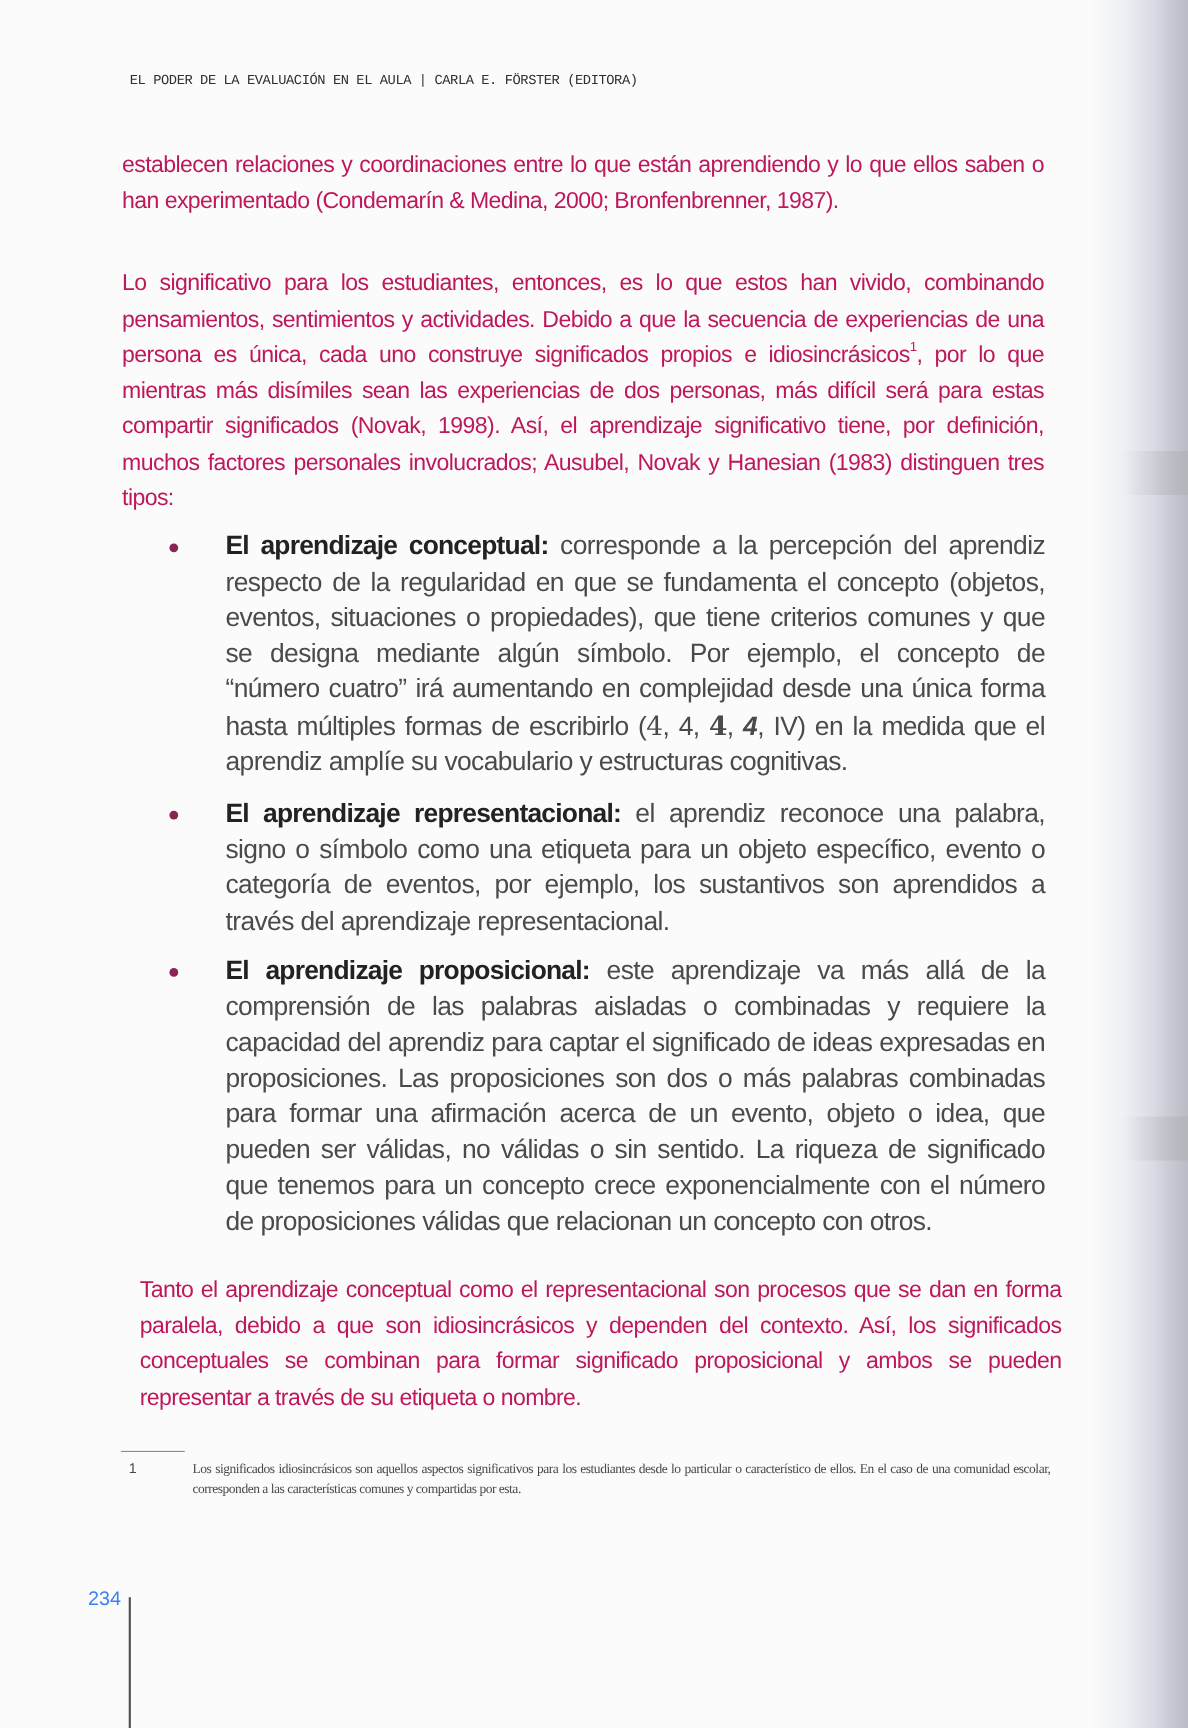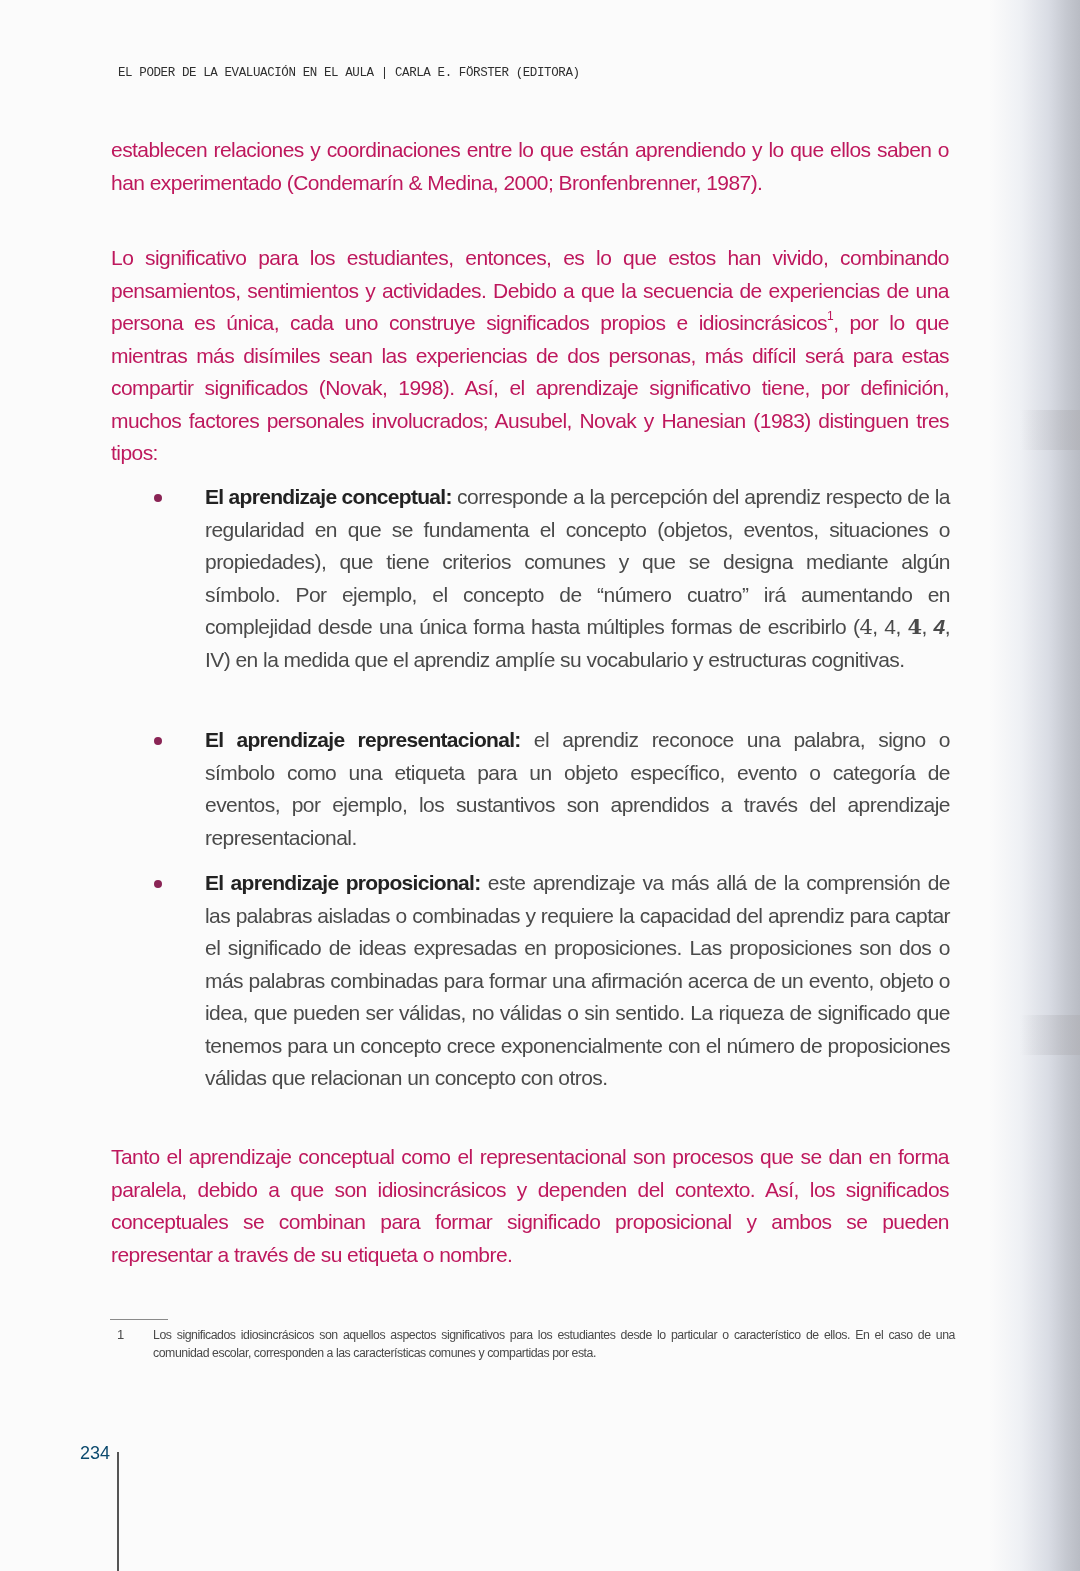--- a/index.html
+++ b/index.html
@@ -56,21 +56,21 @@
     position: absolute;
     left: 150px;
     width: 800px;
     margin: 0;
     padding: 0;
     list-style: none;
   }
   .bullet-item {
     position: relative;
     padding-left: 55px;
-    font-size: 21px;
+    font-size: 24px;
     line-height: 32.5px;
     color: #4a4a4a;
     letter-spacing: -0.55px;
     text-align: justify;
   }
   .bullet-item .dot {
     position: absolute;
     left: 4px;
     top: 13px;
     width: 8px;
@@ -113,29 +113,30 @@
     letter-spacing: -0.45px;
   }
   .footnote .fn-num {
     position: absolute;
     left: 0;
     top: 0;
     font-size: 13px;
   }
   .footnote .fn-text {
     display: block;
-    margin-left: 36px;
+    margin-left: 58px;
     text-align: justify;
+    font-family: Liberation Serif, serif;
   }
   .page-number {
     position: absolute;
     left: 80px;
     top: 1443px;
     font-size: 18px;
-    color: #0c4a6e;
+    color: #3b82f6;
   }
   .margin-rule {
     position: absolute;
     left: 117px;
     top: 1452px;
     width: 2px;
     height: 119px;
     background: #555;
   }
 </style>
@@ -166,21 +167,21 @@
   </li>
 </ul>
 
 <ul class="bullets b3">
   <li class="bullet-item">
     <span class="dot"></span>
     <span class="term">El aprendizaje proposicional:</span><span> este aprendizaje va más allá de la comprensión de las palabras aisladas o combinadas y requiere la capacidad del aprendiz para captar el significado de ideas expresadas en proposiciones. Las proposiciones son dos o más palabras combinadas para formar una afirmación acerca de un evento, objeto o idea, que pueden ser válidas, no válidas o sin sentido. La riqueza de significado que tenemos para un concepto crece exponencialmente con el número de proposiciones válidas que relacionan un concepto con otros.</span>
   </li>
 </ul>
 
-<p class="text-block p3" style="margin:0;">Tanto el aprendizaje conceptual como el representacional son procesos que se dan en forma paralela, debido a que son idiosincrásicos y dependen del contexto. Así, los significados conceptuales se combinan para formar significado proposicional y ambos se pueden representar a través de su etiqueta o nombre.</p>
+<p class="text-block p3" style="margin:16px;">Tanto el aprendizaje conceptual como el representacional son procesos que se dan en forma paralela, debido a que son idiosincrásicos y dependen del contexto. Así, los significados conceptuales se combinan para formar significado proposicional y ambos se pueden representar a través de su etiqueta o nombre.</p>
 
 <div class="fn-rule"></div>
 <div class="footnote">
   <span class="fn-num">1</span>
   <span class="fn-text">Los significados idiosincrásicos son aquellos aspectos significativos para los estudiantes desde lo particular o característico de ellos. En el caso de una comunidad escolar, corresponden a las características comunes y compartidas por esta.</span>
 </div>
 
 <div class="page-number">234</div>
 <div class="margin-rule"></div>
 

